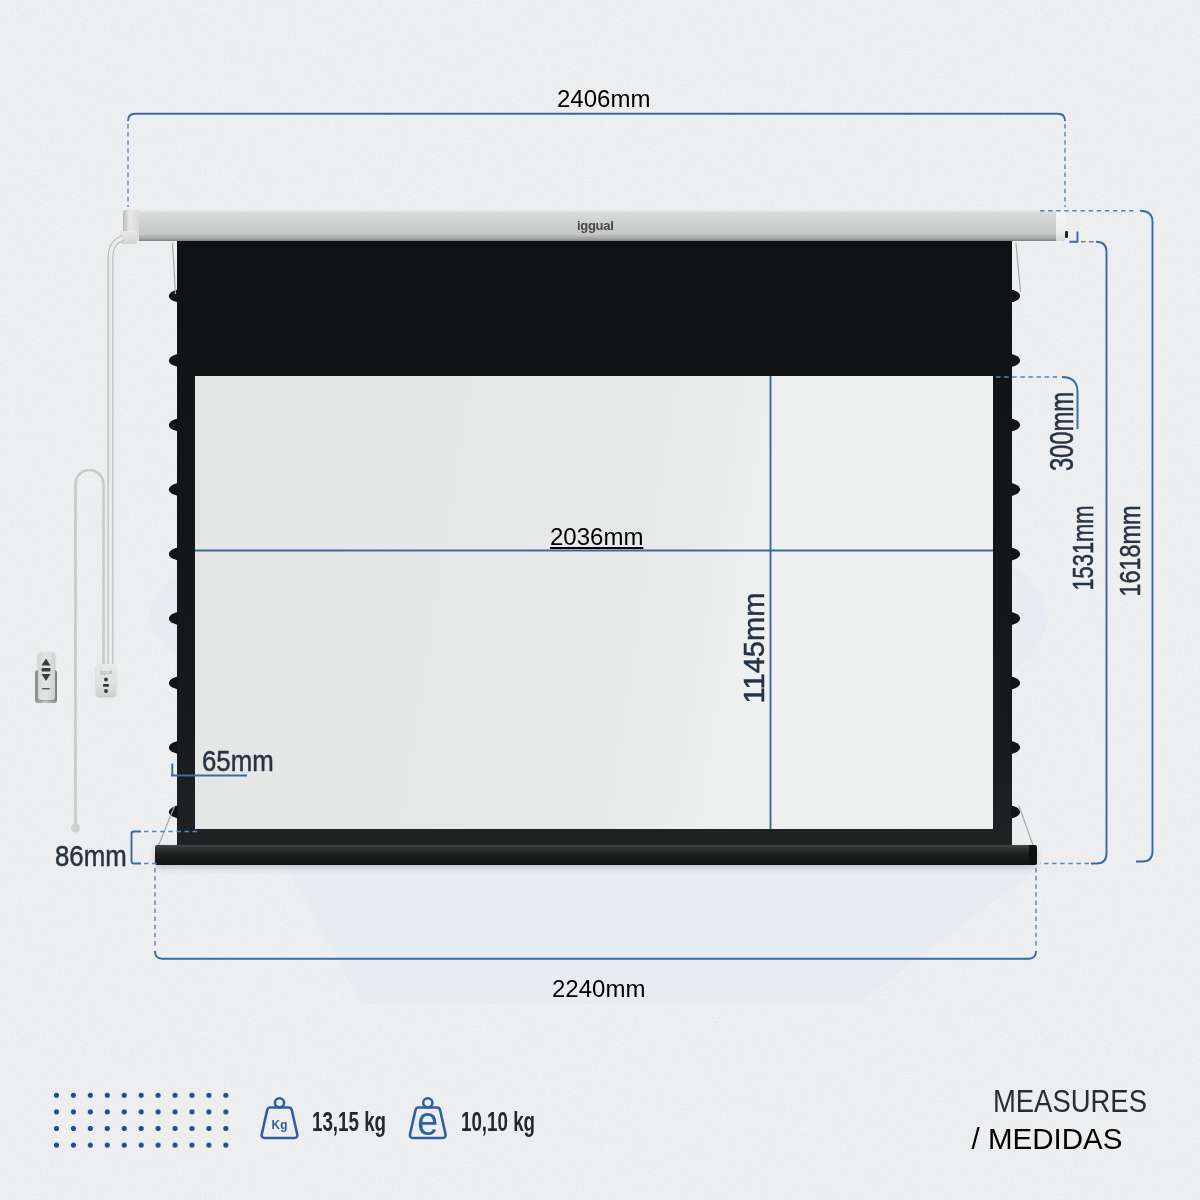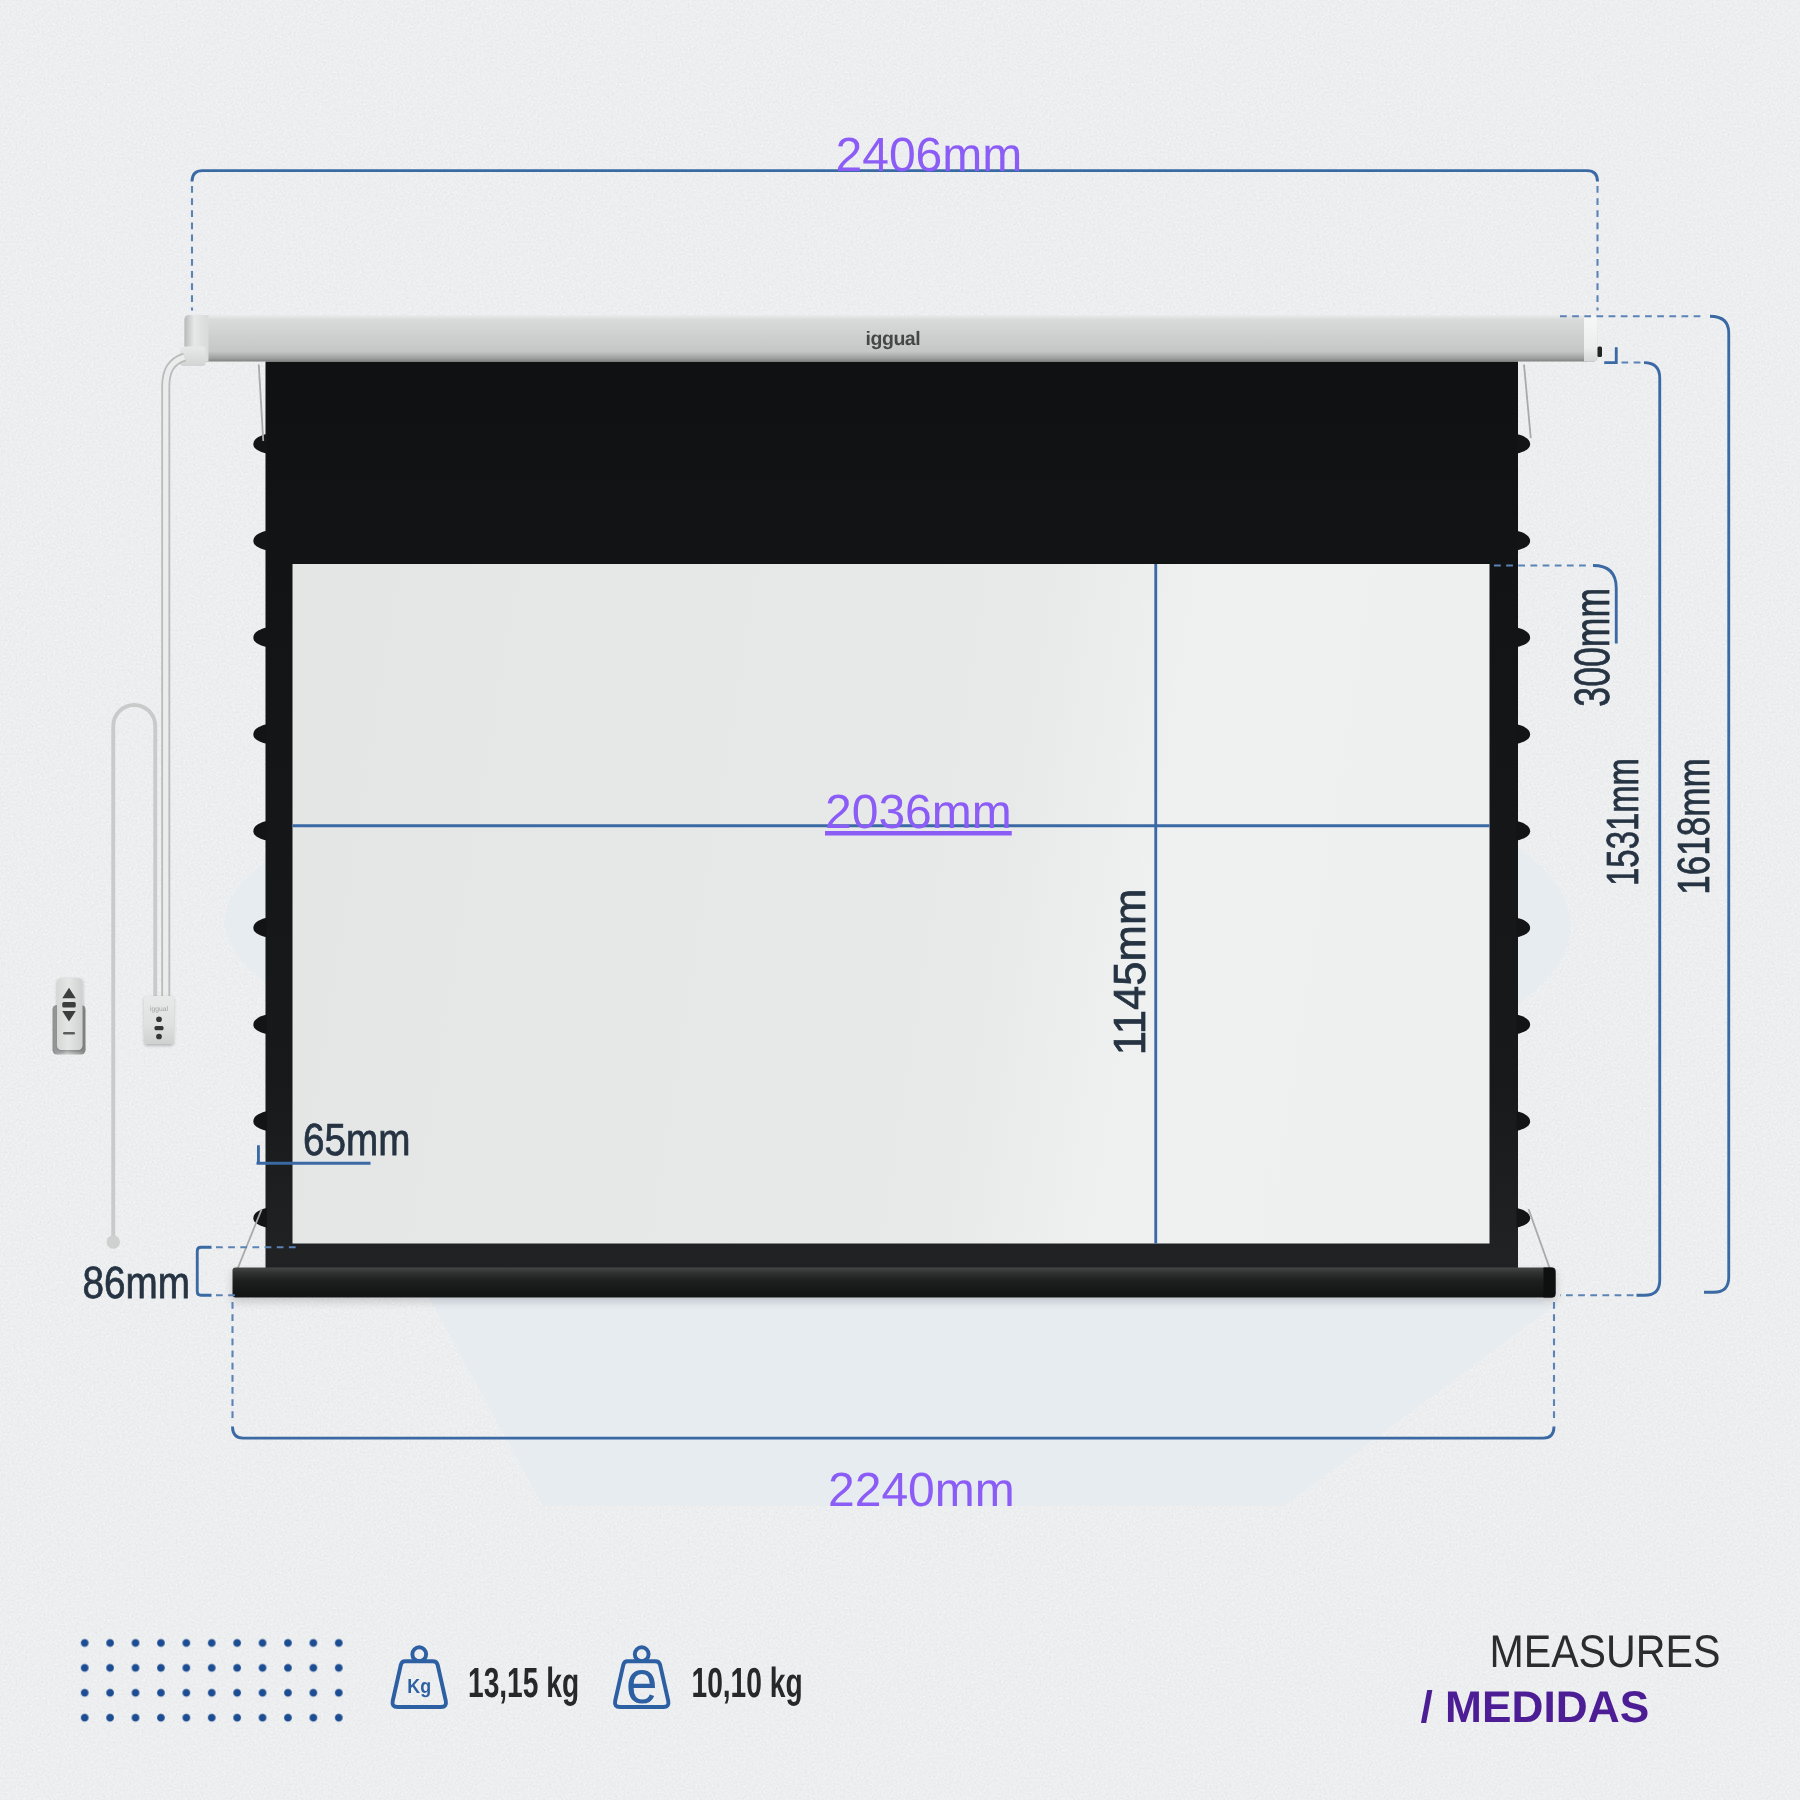--- a/index.html
+++ b/index.html
@@ -1,19 +1,19 @@
 <!DOCTYPE html>
 <html><head>
 <meta charset="utf-8">
 <style>
   html,body{margin:0;padding:0;}
   body{width:1200px;height:1200px;position:relative;overflow:hidden;
        background:#f3f4f5;font-family:"Liberation Sans", sans-serif;}
   .abs{position:absolute;}
-  .dimtxt{color:#8b5cf6;font-size:32px;line-height:1;white-space:nowrap;}
+  .dimtxt{color:#000000;font-size:24px;line-height:1;white-space:nowrap;}
   .sidetxt{color:#253342;font-size:30px;font-weight:normal;-webkit-text-stroke:0.5px #253342;line-height:1;white-space:nowrap;}
 </style>
 </head>
 <body>
 
 <svg class="abs" style="left:0;top:0" width="1200" height="1200">
   <filter id="noise" x="0" y="0" width="100%" height="100%">
     <feTurbulence type="fractalNoise" baseFrequency="0.75" numOctaves="2" seed="7" stitchTiles="stitch"></feTurbulence>
     <feColorMatrix type="matrix" values="0 0 0 0 0  0 0 0 0 0  0 0 0 0 0  0.4 0.4 0.4 0 -0.35"></feColorMatrix>
   </filter>
@@ -188,13 +188,13 @@
   </g>
   <text x="427.8" y="1135.5" font-size="41" fill="#2d5fa3" text-anchor="middle" font-family="Liberation Sans" transform="translate(427.8,0) scale(0.92,1) translate(-427.8,0)">e</text>
 </svg>
 
 <div class="abs" style="left:311.5px;top:1108px;font-size:28px;font-weight:bold;color:#26282a;line-height:1;white-space:nowrap;transform:scaleX(0.67);transform-origin:left top;">13,15 kg</div>
 
 <div class="abs" style="left:460.5px;top:1108px;font-size:28px;font-weight:bold;color:#26282a;line-height:1;white-space:nowrap;transform:scaleX(0.67);transform-origin:left top;">10,10 kg</div>
 
 <div class="abs" style="left:947px;top:1086px;width:200px;color:#2a2c2e;font-size:30.5px;line-height:1;text-align:right;transform:scaleX(0.90);transform-origin:right top;">MEASURES</div>
 
-<div class="abs" style="left:947px;top:1124px;width:200px;color:#4c1d95;font-size:29.5px;font-weight:bold;line-height:1;text-align:left;transform:scaleX(1);transform-origin:right top;">/ MEDIDAS</div>
+<div class="abs" style="left:947px;top:1124px;width:200px;color:#000000;font-size:29.5px;font-weight:normal;line-height:1;text-align:center;transform:scaleX(1);transform-origin:right top;">/ MEDIDAS</div>
 
 </body></html>

